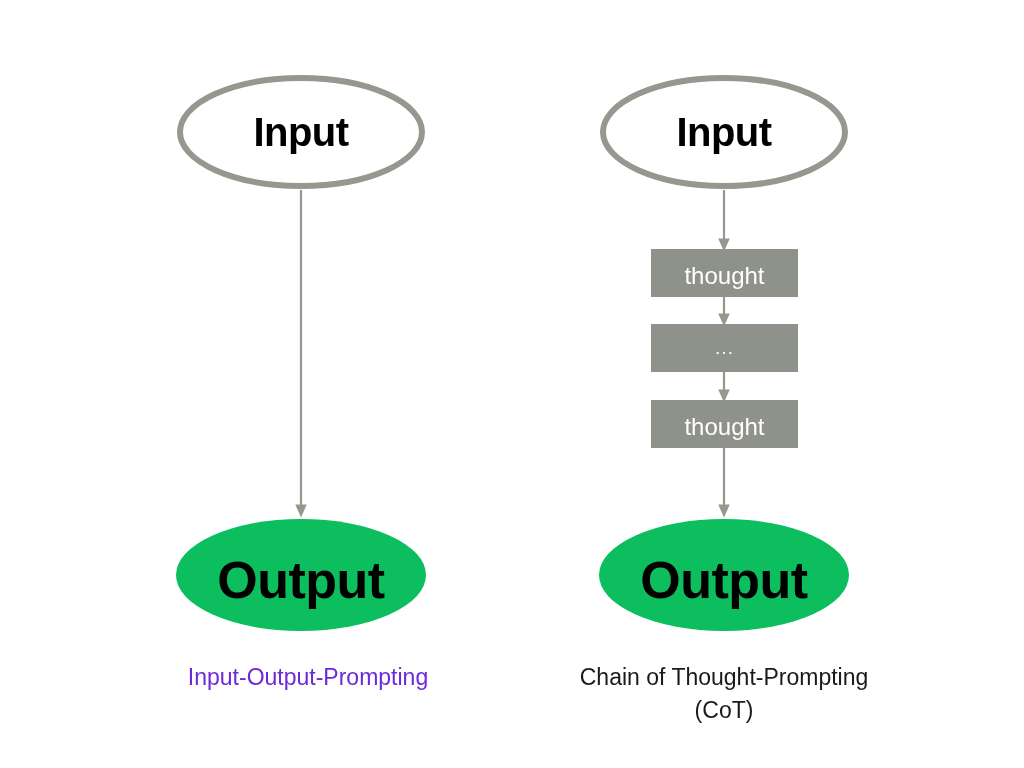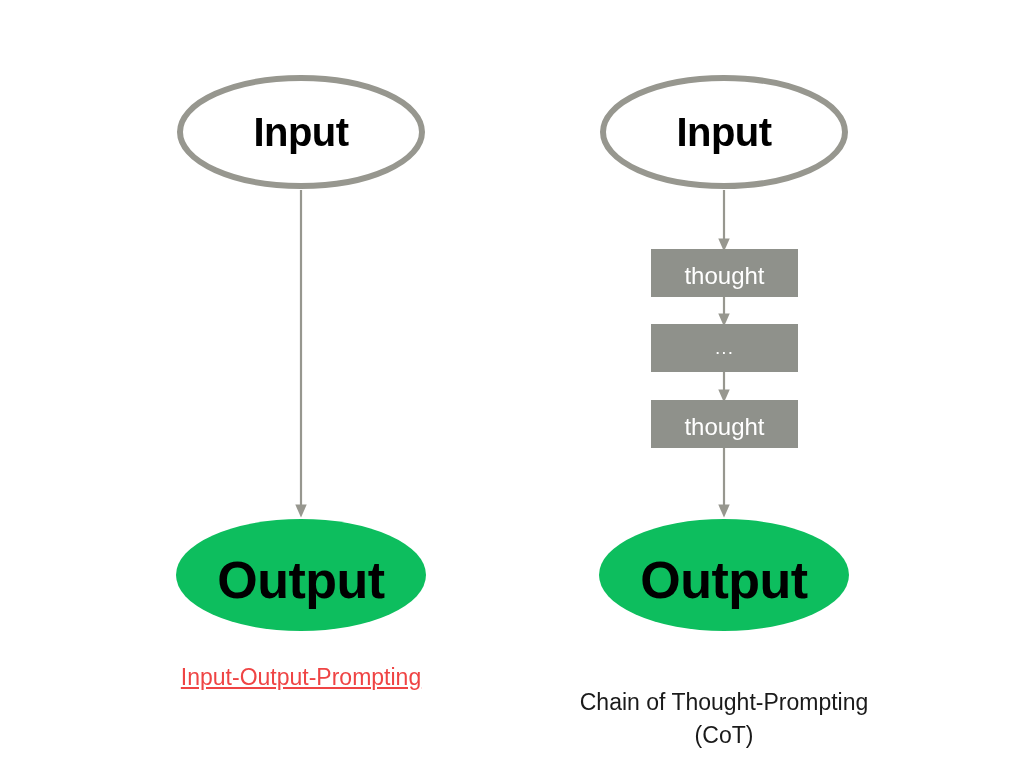--- a/index.html
+++ b/index.html
@@ -114,32 +114,32 @@
       <line x1="724" y1="448" x2="724" y2="511" stroke="#97978f" stroke-width="2.2" marker-end="url(#arrowhead-gray)"></line>
 
       <ellipse cx="724" cy="575" rx="125" ry="56" fill="#0dbe5e" stroke="none"></ellipse>
     </g>
   </svg>
 
   <div class="node-label label-input" style="left: 181px; top: 110px; width: 240px; color: rgb(0, 0, 0);">Input</div>
 
   <div class="node-label label-output" style="left: 176px; top: 550px; width: 250px; color: rgb(0, 0, 0);">Output</div>
 
-  <div class="caption" style="left: 151px; top: 661px; width: 300px; color: #ef4444; text-decoration: underline;">
+  <div class="caption" style="left: 158px; top: 661px; width: 300px; color: #6d28d9;">
     <span class="caption-line">Input-Output-Prompting</span>
   </div>
 
   <div class="node-label label-input" style="left: 604px; top: 110px; width: 240px; color: rgb(0, 0, 0);">Input</div>
 
   <div class="node-label label-thought" style="left: 651px; top: 262px; width: 147px; color: rgb(255, 255, 255);">thought</div>
 
   <div class="node-label label-ellipsis" style="left: 651px; top: 337px; width: 147px; color: rgb(255, 255, 255);">...</div>
 
   <div class="node-label label-thought" style="left: 651px; top: 413px; width: 147px; color: rgb(255, 255, 255);">thought</div>
 
   <div class="node-label label-output" style="left: 599px; top: 550px; width: 250px; color: rgb(0, 0, 0);">Output</div>
 
-  <div class="caption" style="left: 564px; top: 661px; width: 320px; color: rgb(26, 26, 26); margin-top: 25px;">
+  <div class="caption" style="left: 564px; top: 661px; width: 320px; color: rgb(26, 26, 26);">
     <span class="caption-line">Chain of Thought-Prompting</span>
     <span class="caption-line">(CoT)</span>
   </div>
 
 </div>
 
 </body></html>

